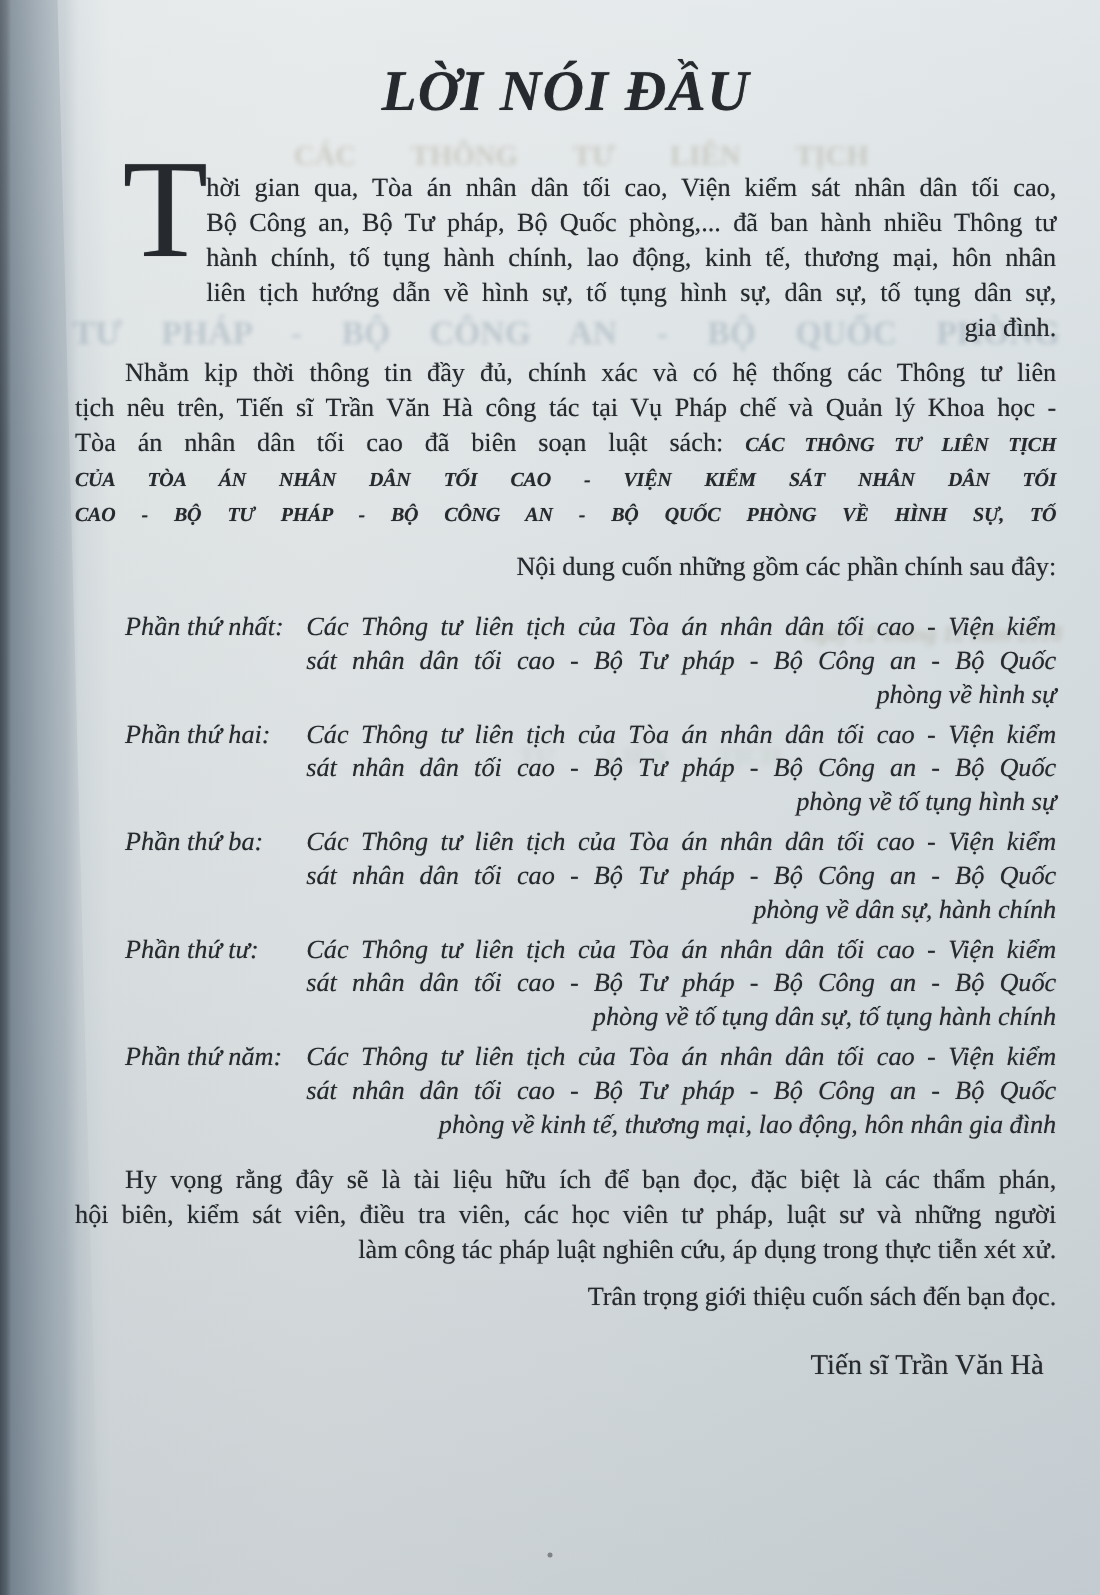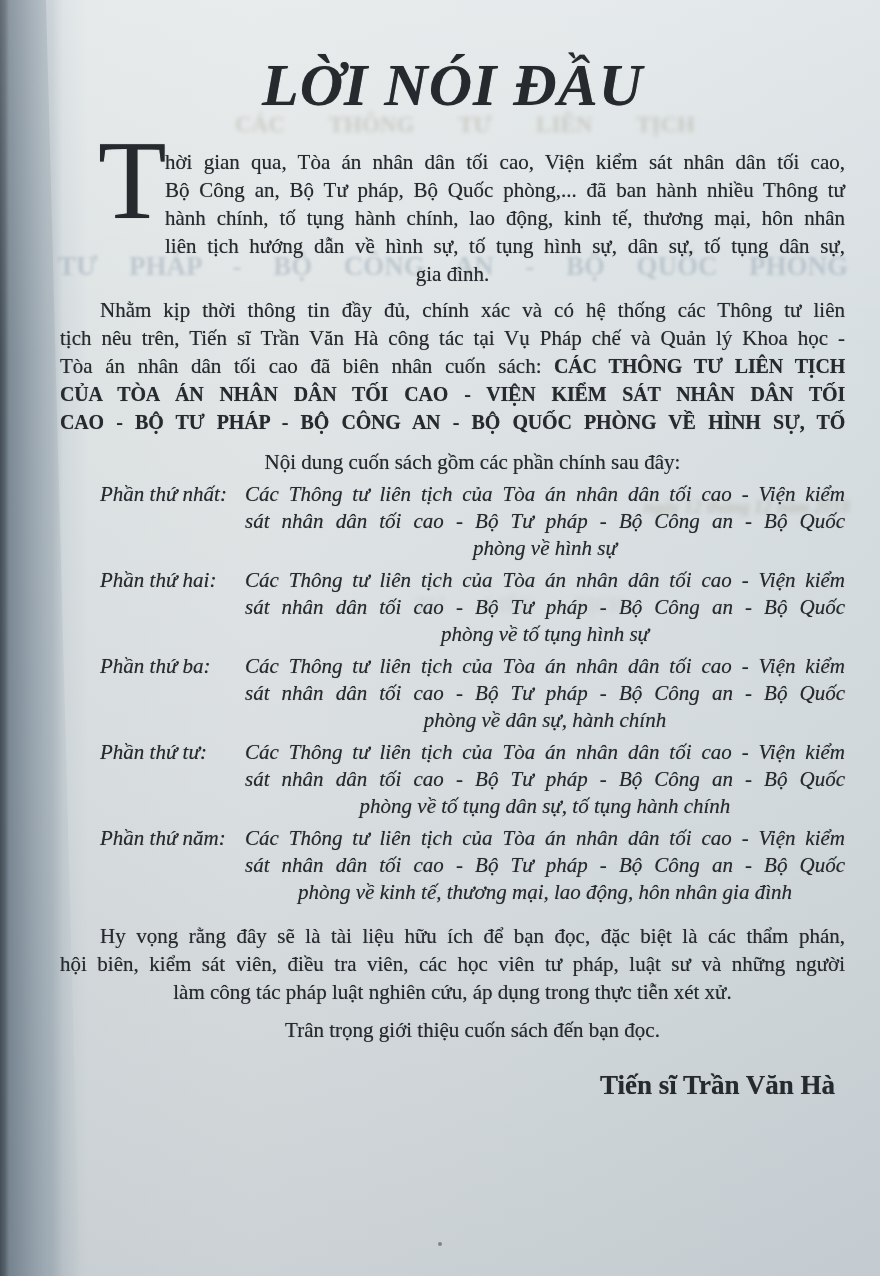--- a/index.html
+++ b/index.html
@@ -16,45 +16,45 @@
     background:linear-gradient(90deg, rgba(85,100,114,0.50), rgba(138,153,164,0.32) 55%, rgba(160,172,180,0) 100%);
     clip-path:polygon(0 0, 46px 0, 80px 100%, 0 100%);
   }
   .content{
     position:absolute;left:0;top:0;right:0;
     padding:0 35px 0 60px;
     font-size:21px;line-height:28px;
     text-shadow:0 0 0.7px rgba(38,41,45,0.55);
   }
   .title{
-    margin:60px 0 0 0;padding:0;
-    font-size:60px;line-height:50px;font-weight:bold;font-style:italic;
+    margin:48px 0 0 0;padding:0;
+    font-size:46px;line-height:50px;font-weight:bold;font-style:italic;
     text-align:center;letter-spacing:1px;
   }
   .jline{text-align:justify;text-align-last:justify;}
-  .pline{text-align:center;}
+  .pline{text-align:right;}
   .indent{text-indent:40px;}
   .para1{position:relative;margin-top:38px;}
   .p1lines{margin-left:105px;}
   .dropcap{
     position:absolute;left:38px;top:-24px;
     font-size:112px;line-height:1;font-weight:400;
   }
   .para2{margin-top:8px;}
-  .emph{font-weight:bold;font-size:20px;letter-spacing:-0.2px;}
+  .emph{font-weight:bold;font-style:italic;font-size:16px;letter-spacing:-0.2px;}
   .intro{margin-top:12px;}
-  .parts{margin-top:5px;}
+  .parts{margin-top:21px;}
   .part{display:flex;margin-bottom:5px;font-style:italic;line-height:27px;}
   .part-label{flex:none;width:145px;padding-left:40px;box-sizing:content-box;}
   .part-desc{flex:1;}
   .para3{margin-top:16px;}
   .para4{margin-top:10px;}
   .signature{
     margin-top:26px;padding-right:10px;
-    text-align:right;font-weight:bold;font-size:27px;line-height:30px;
+    text-align:right;font-weight:normal;font-size:23px;line-height:30px;
   }
   .ghost{position:absolute;pointer-events:none;font-weight:bold;}
   .ghost-title{
     top:112px;left:235px;width:460px;
     font-size:23px;color:#8f8a70;opacity:0.30;
     filter:blur(2.2px);text-align:justify;text-align-last:justify;
   }
   .ghost-mid{
     top:251px;left:58px;right:32px;
     font-size:27px;color:#6e8699;opacity:0.30;
@@ -97,26 +97,26 @@
         <div class="jline">Bộ Công an, Bộ Tư pháp, Bộ Quốc phòng,... đã ban hành nhiều Thông tư</div>
         <div class="jline">hành chính, tố tụng hành chính, lao động, kinh tế, thương mại, hôn nhân</div>
         <div class="jline">liên tịch hướng dẫn về hình sự, tố tụng hình sự, dân sự, tố tụng dân sự,</div>
       </div>
       <div class="pline">gia đình.</div>
     </div>
 
     <div class="para2">
       <div class="jline indent">Nhằm kịp thời thông tin đầy đủ, chính xác và có hệ thống các Thông tư liên</div>
       <div class="jline">tịch nêu trên, Tiến sĩ Trần Văn Hà công tác tại Vụ Pháp chế và Quản lý Khoa học -</div>
-      <div class="jline"><span>Tòa án nhân dân tối cao đã biên nhân cuốn sách: </span><span class="emph">CÁC THÔNG TƯ LIÊN TỊCH</span></div>
+      <div class="jline"><span>Tòa án nhân dân tối cao đã biên soạn luật sách: </span><span class="emph">CÁC THÔNG TƯ LIÊN TỊCH</span></div>
       <div class="jline emph">CỦA TÒA ÁN NHÂN DÂN TỐI CAO - VIỆN KIỂM SÁT NHÂN DÂN TỐI</div>
       <div class="jline emph">CAO - BỘ TƯ PHÁP - BỘ CÔNG AN - BỘ QUỐC PHÒNG VỀ HÌNH SỰ, TỐ</div>
     </div>
 
-    <div class="pline indent intro">Nội dung cuốn sách gồm các phần chính sau đây:</div>
+    <div class="pline indent intro">Nội dung cuốn những gồm các phần chính sau đây:</div>
 
     <div class="parts">
       <div class="part">
         <div class="part-label">Phần thứ nhất:</div>
         <div class="part-desc">
           <div class="jline">Các Thông tư liên tịch của Tòa án nhân dân tối cao - Viện kiểm</div>
           <div class="jline">sát nhân dân tối cao - Bộ Tư pháp - Bộ Công an - Bộ Quốc</div>
           <div class="pline">phòng về hình sự</div>
         </div>
       </div>

